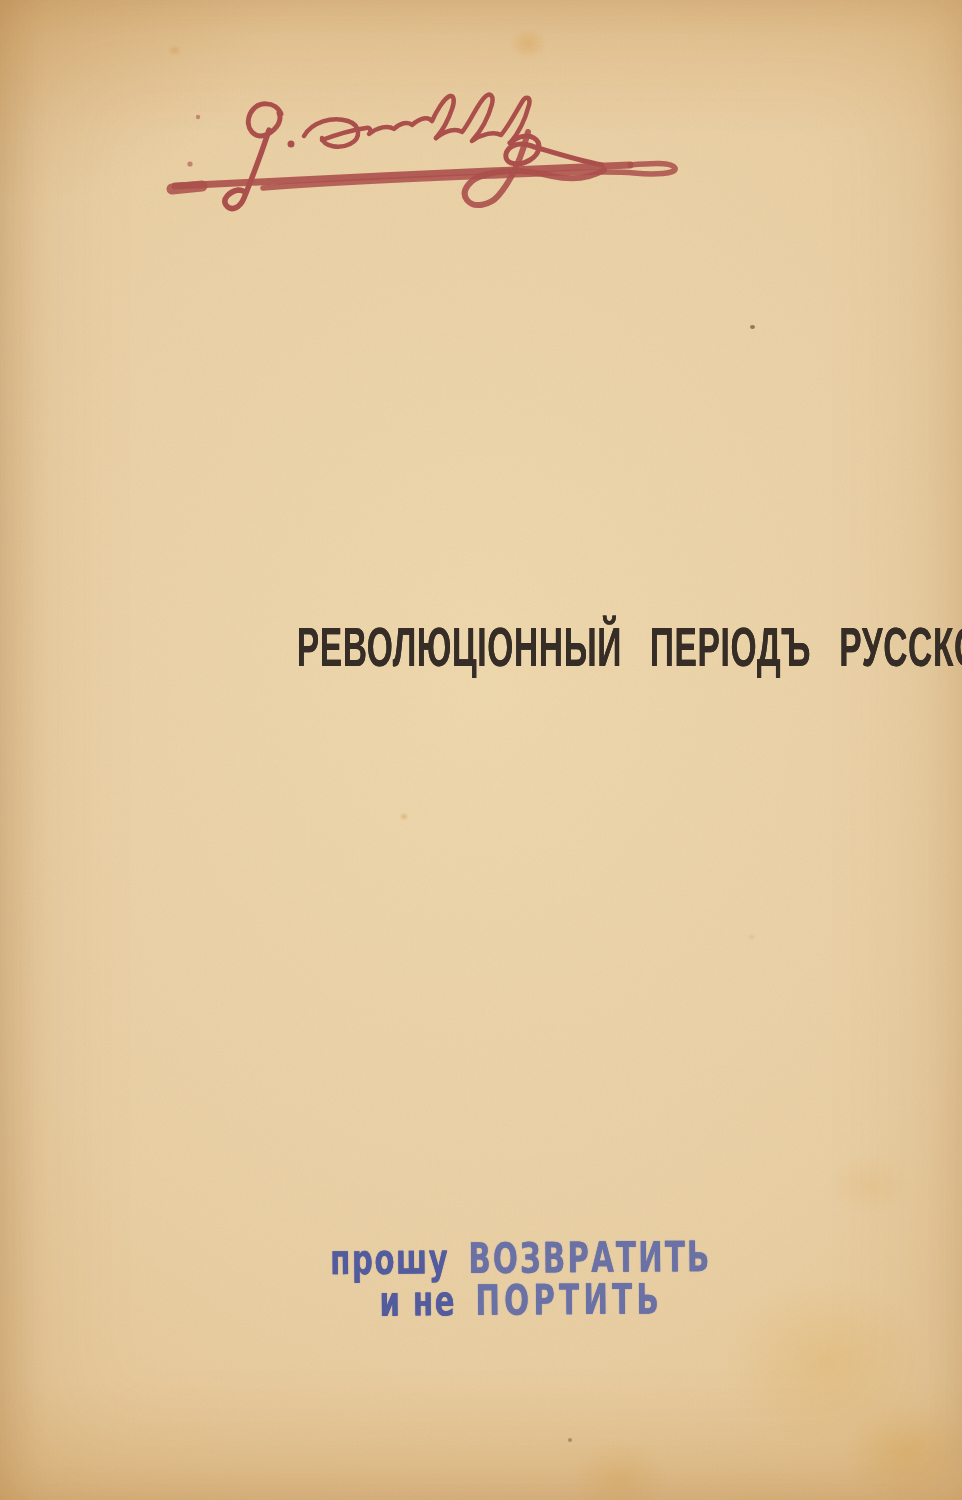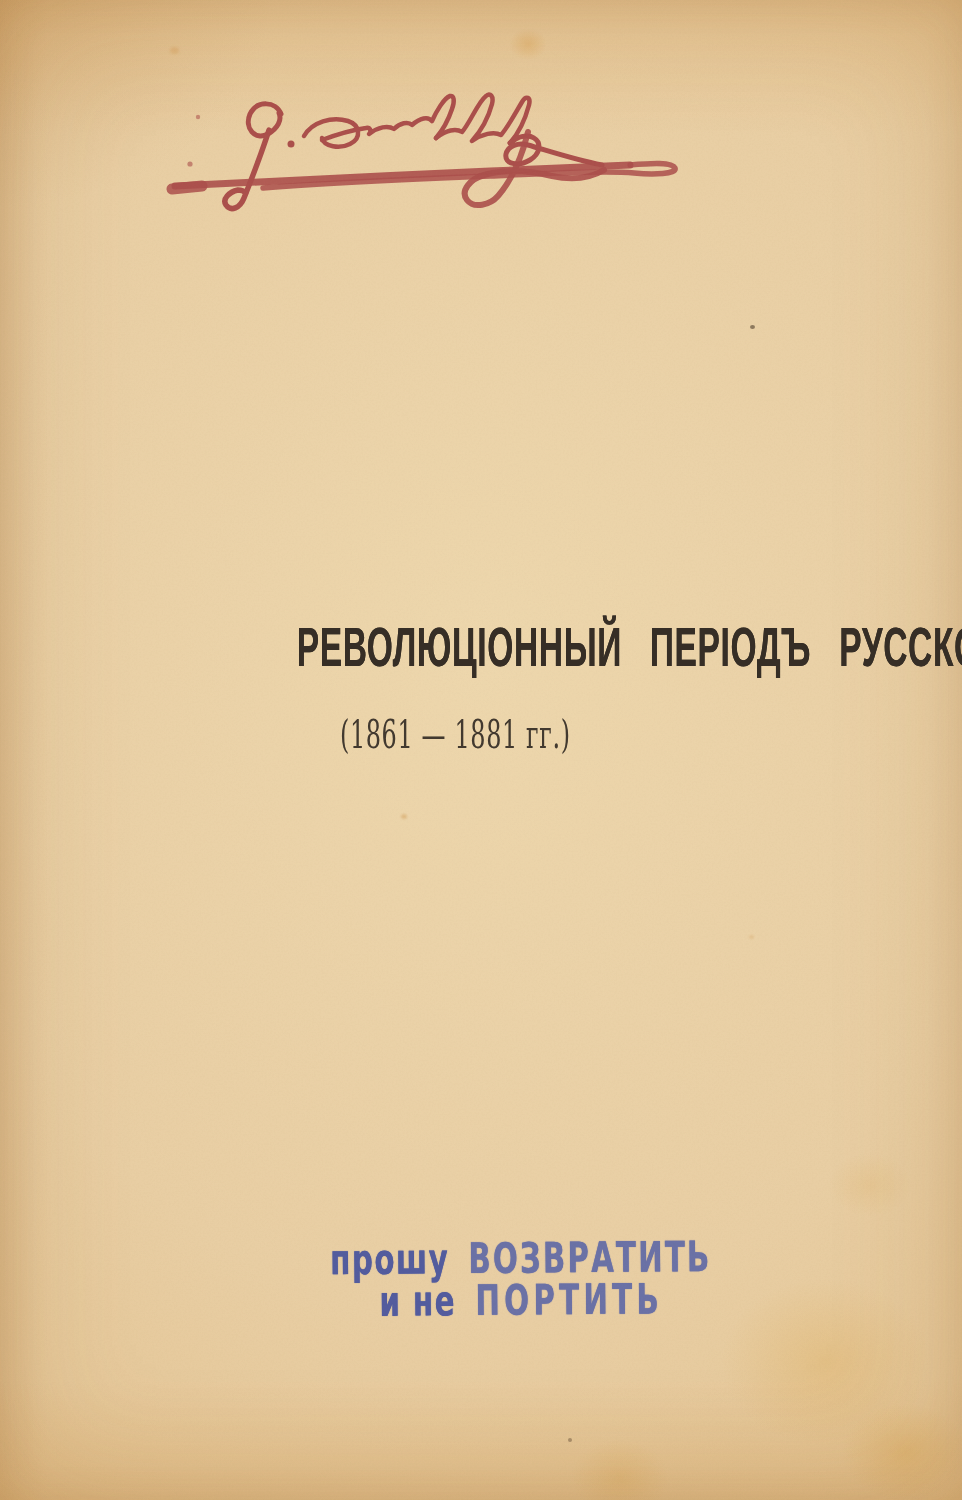--- a/index.html
+++ b/index.html
@@ -90,23 +90,20 @@
 
       <circle cx="138" cy="47" r="2.2" fill="currentColor" stroke="none" opacity=".55"></circle>
       <circle cx="130" cy="94" r="2.6" fill="currentColor" stroke="none" opacity=".6"></circle>
     </g>
   </svg>
 
   <div class="title-wrap">
     <span class="title">РЕВОЛЮЦІОННЫЙ ПЕРІОДЪ РУССКОЙ ИСТОРІИ</span>
   </div>
 
-  <div class="subtitle-wrap">
-    <span class="subtitle">(1861 — 1881 гг.)</span>
-  </div>
 
   <div class="stamp">
     <div class="stamp-line">
       <span class="st-lc">прошу</span>
       <span class="st-uc">ВОЗВРАТИТЬ</span>
     </div>
     <div class="stamp-line">
       <span class="st-lc">и не</span>
       <span class="st-uc uc2">ПОРТИТЬ</span>
     </div>

